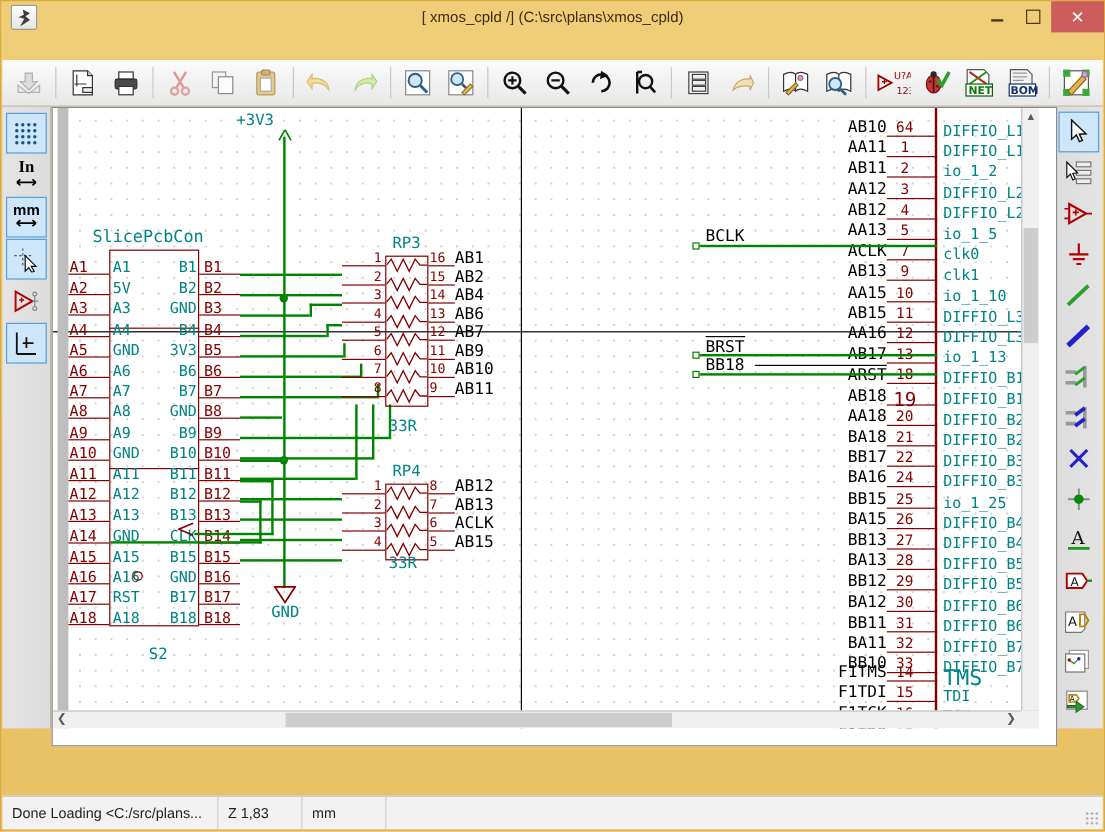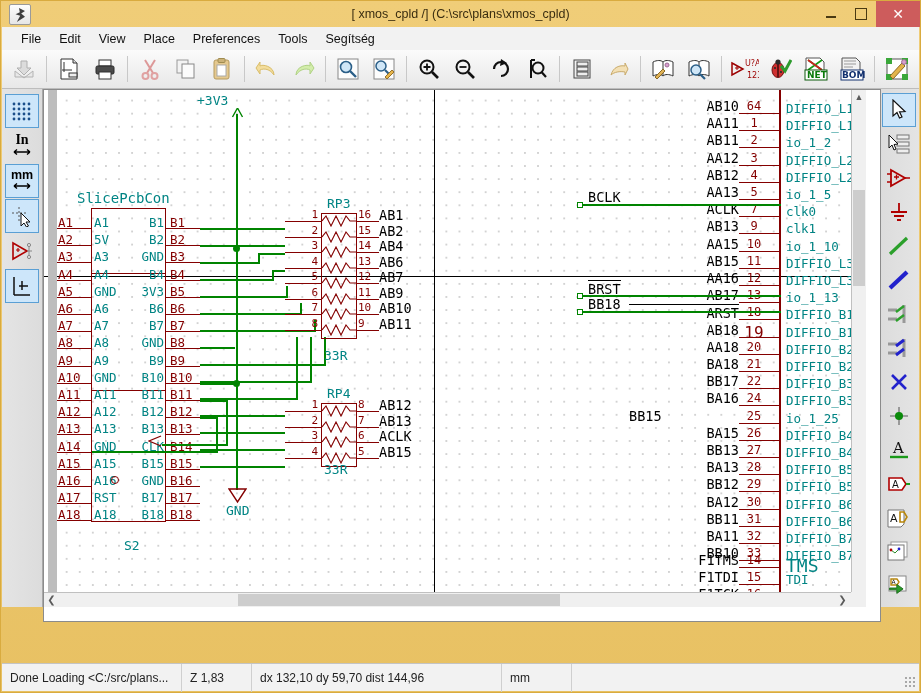--- a/index.html
+++ b/index.html
@@ -116,29 +116,20 @@
   <div class="titlebar">
     <div class="title-icon"></div>
     <div class="title-text">[ xmos_cpld /] (C:\src\plans\xmos_cpld)</div>
     <div class="winbtns">
       <div class="wb min"></div>
       <div class="wb max"></div>
       <div class="wb close">✕</div>
     </div>
   </div>
 
-  <div class="menubar">
-    <span>File</span>
-    <span>Edit</span>
-    <span>View</span>
-    <span>Place</span>
-    <span>Preferences</span>
-    <span>Tools</span>
-    <span>Segítség</span>
-  </div>
 
   <div class="toolbar">
 
     <div class="tb">
       <svg width="24" height="24" viewBox="0 0 24 24">
         <path d="M3 14 L12 21 L21 14 L21 20 L3 20 Z" fill="#e8e8e8" stroke="#b3b3b3"></path>
         <path d="M9 4 h6 v7 h4 l-7 7 l-7 -7 h4 z" fill="#dcdcdc" stroke="#b0b0b0"></path>
       </svg>
     </div>
     <div class="tsep"></div>
@@ -860,21 +851,21 @@
           <div class="rwire" style="left: 695px; top: 281px; width: 42px; height: 1px;"></div>
           <div class="sch teal" style="left: 742px; top: 269px; font-size: 12.5px;">DIFFIO_B2n</div>
           <div class="sch blk" style="left: 585px; top: 283.2px; width: 110px; text-align: right; font-size: 13.5px;">BB17</div>
           <div class="sch red" style="left: 697px; top: 284.2px; width: 26px; text-align: center; font-size: 12px;">22</div>
           <div class="rwire" style="left: 695px; top: 298.2px; width: 42px; height: 1px;"></div>
           <div class="sch teal" style="left: 742px; top: 286.2px; font-size: 12.5px;">DIFFIO_B3p</div>
           <div class="sch blk" style="left: 585px; top: 300.4px; width: 110px; text-align: right; font-size: 13.5px;">BA16</div>
           <div class="sch red" style="left: 697px; top: 301.4px; width: 26px; text-align: center; font-size: 12px;">24</div>
           <div class="rwire" style="left: 695px; top: 315.4px; width: 42px; height: 1px;"></div>
           <div class="sch teal" style="left: 742px; top: 303.4px; font-size: 12.5px;">DIFFIO_B3n</div>
-          <div class="sch blk" style="left: 585px; top: 317.6px; width: 110px; font-size: 13.5px;">BB15</div>
+          <div class="sch blk" style="left: 585px; top: 317.6px; width: 110px; text-align: right; font-size: 13.5px;">BB15</div>
           <div class="sch red" style="left: 697px; top: 318.6px; width: 26px; text-align: center; font-size: 12px;">25</div>
           <div class="rwire" style="left: 695px; top: 332.6px; width: 42px; height: 1px;"></div>
           <div class="sch teal" style="left: 742px; top: 320.6px; font-size: 12.5px;">io_1_25</div>
           <div class="sch blk" style="left: 585px; top: 334.8px; width: 110px; text-align: right; font-size: 13.5px;">BA15</div>
           <div class="sch red" style="left: 697px; top: 335.8px; width: 26px; text-align: center; font-size: 12px;">26</div>
           <div class="rwire" style="left: 695px; top: 349.8px; width: 42px; height: 1px;"></div>
           <div class="sch teal" style="left: 742px; top: 337.8px; font-size: 12.5px;">DIFFIO_B4p</div>
           <div class="sch blk" style="left: 585px; top: 352px; width: 110px; text-align: right; font-size: 13.5px;">BB13</div>
           <div class="sch red" style="left: 697px; top: 353px; width: 26px; text-align: center; font-size: 12px;">27</div>
           <div class="rwire" style="left: 695px; top: 367px; width: 42px; height: 1px;"></div>
@@ -943,19 +934,18 @@
         <div class="hthumb"></div>
         <div class="hs-r">❯</div>
       </div>
       <div class="corner"></div>
     </div>
   </div>
 
   <div class="status">
     <div class="stcell" style="width:180px;">Done Loading &lt;C:/src/plans...</div>
     <div class="stcell" style="width:70px;">Z 1,83</div>
-    <div class="stcell" style="width:250px;">dx 132,10  dy 59,70  dist 144,96</div>
     <div class="stcell" style="width:70px;">mm</div>
     <div class="stcell" style="flex:1;border-right:none;"></div>
     <div class="grip"></div>
   </div>
 
 </div>
 
 </body></html>

